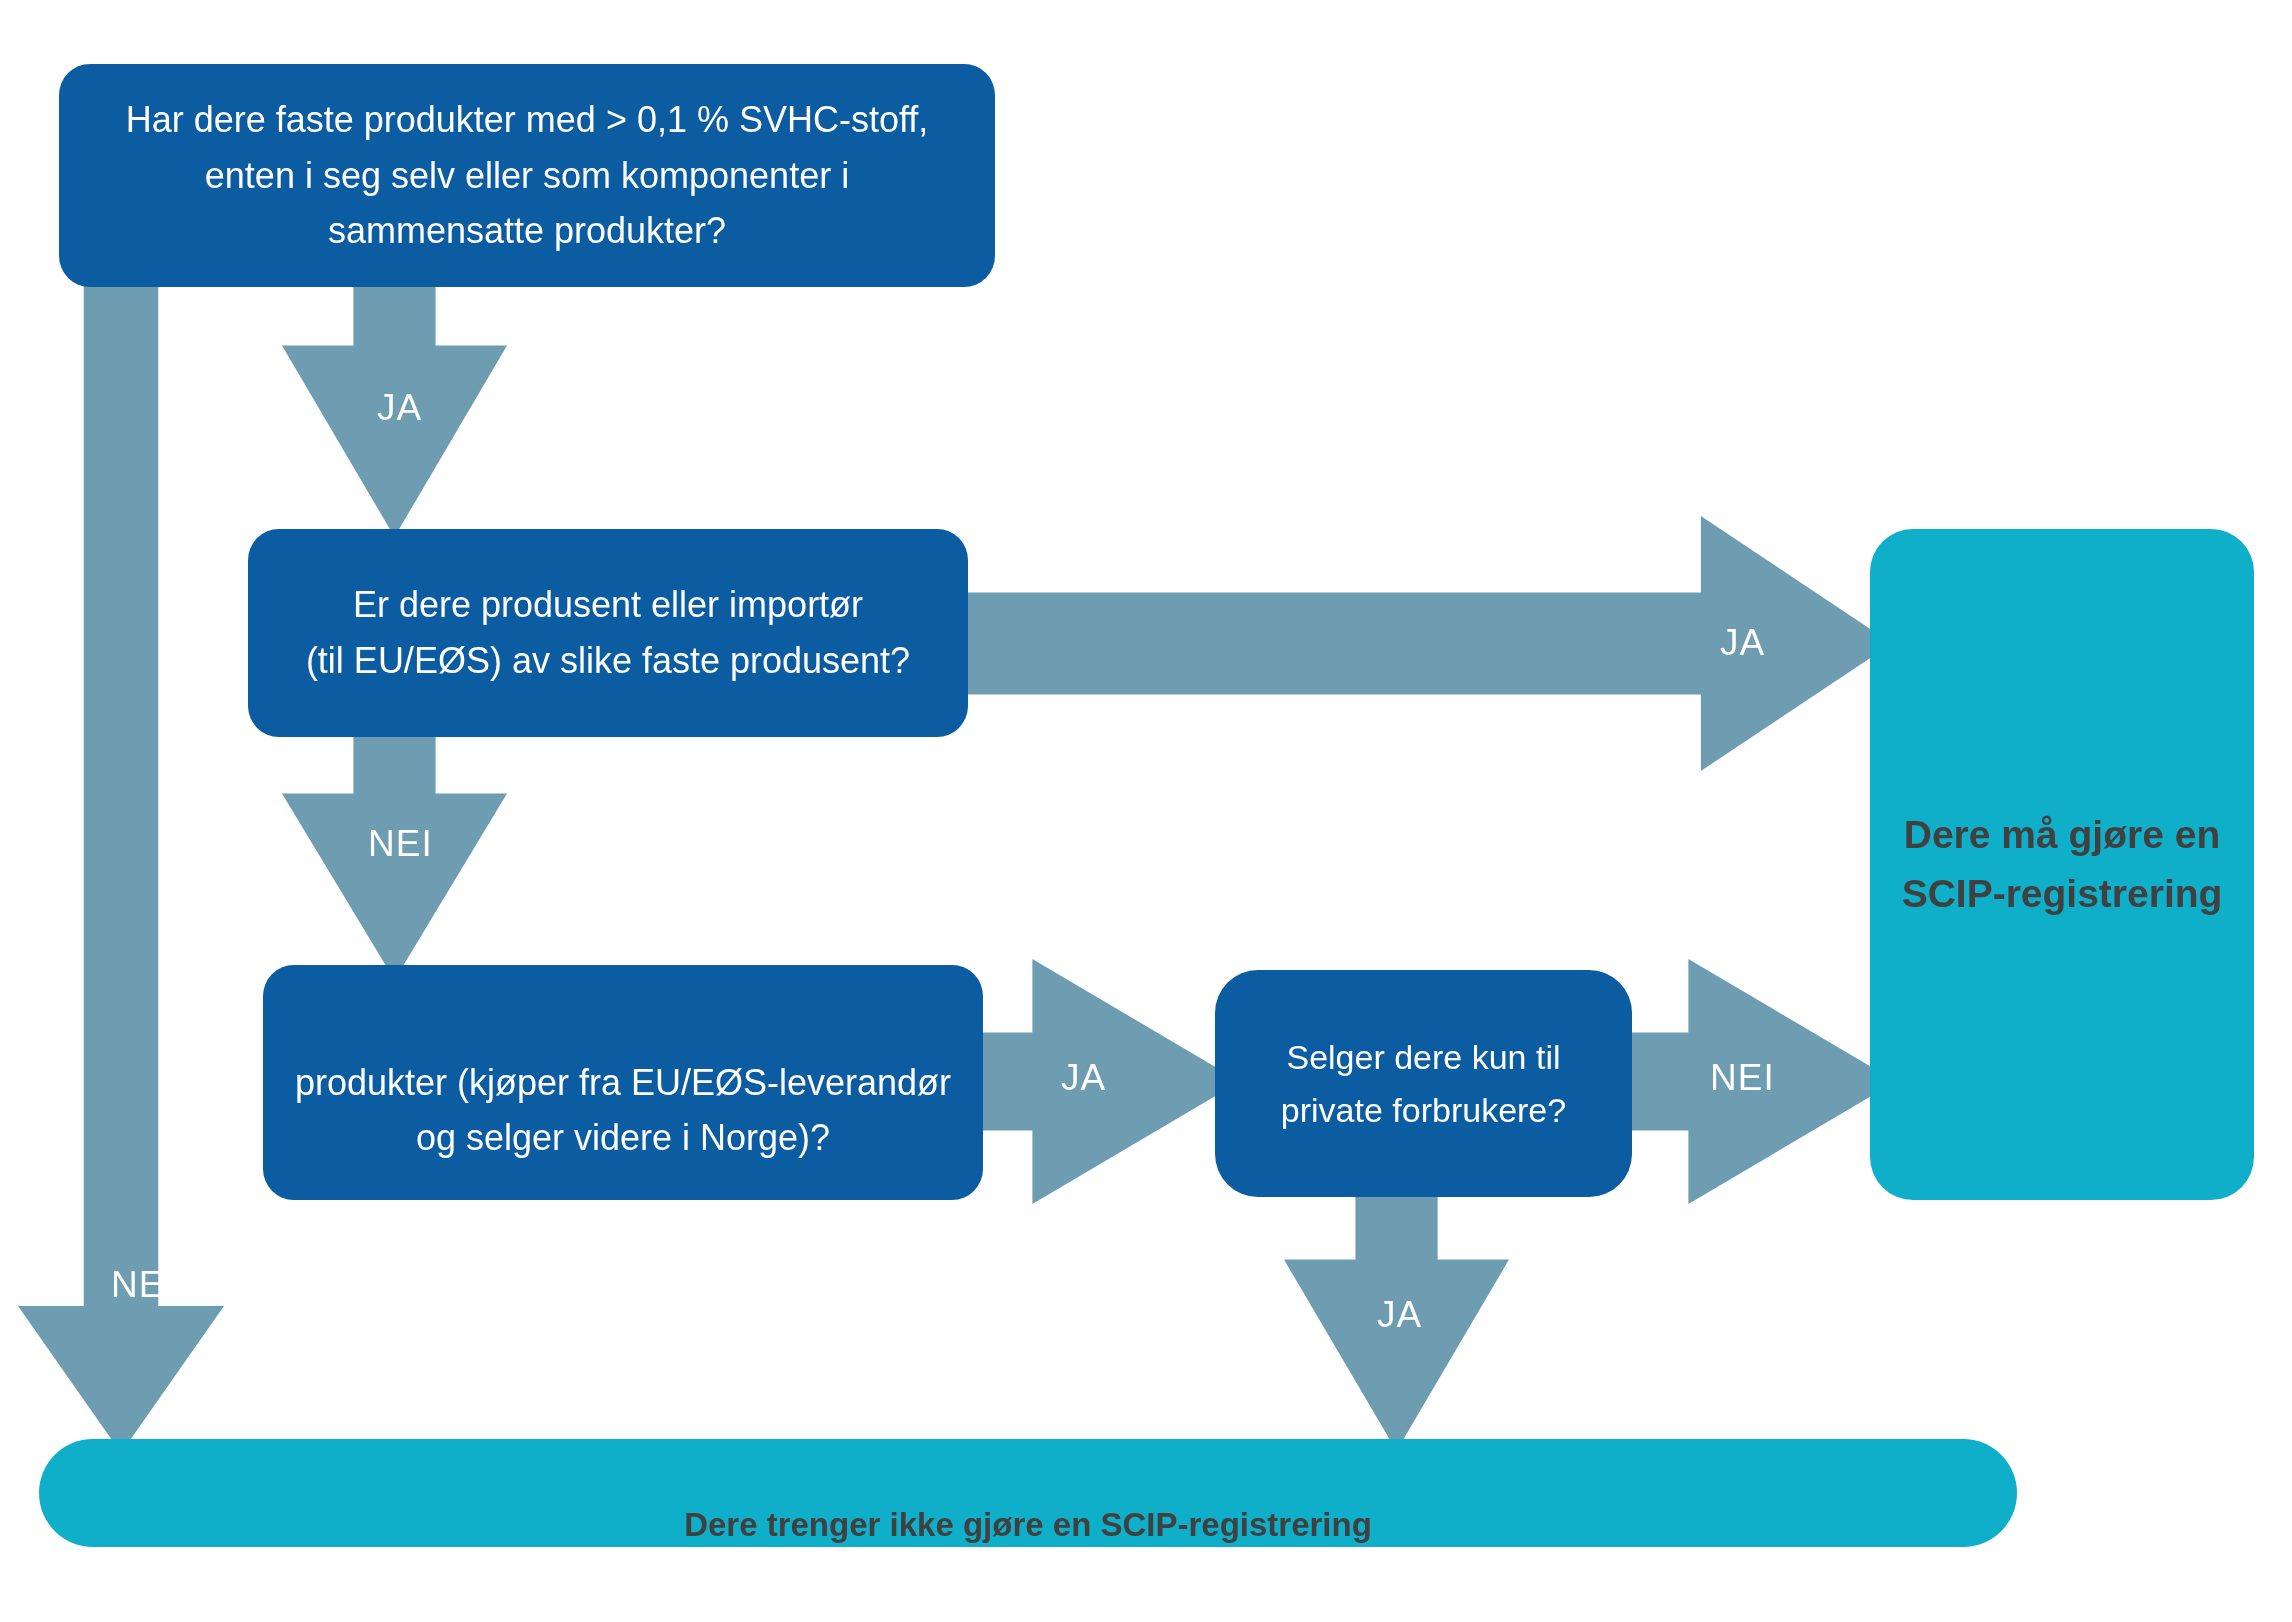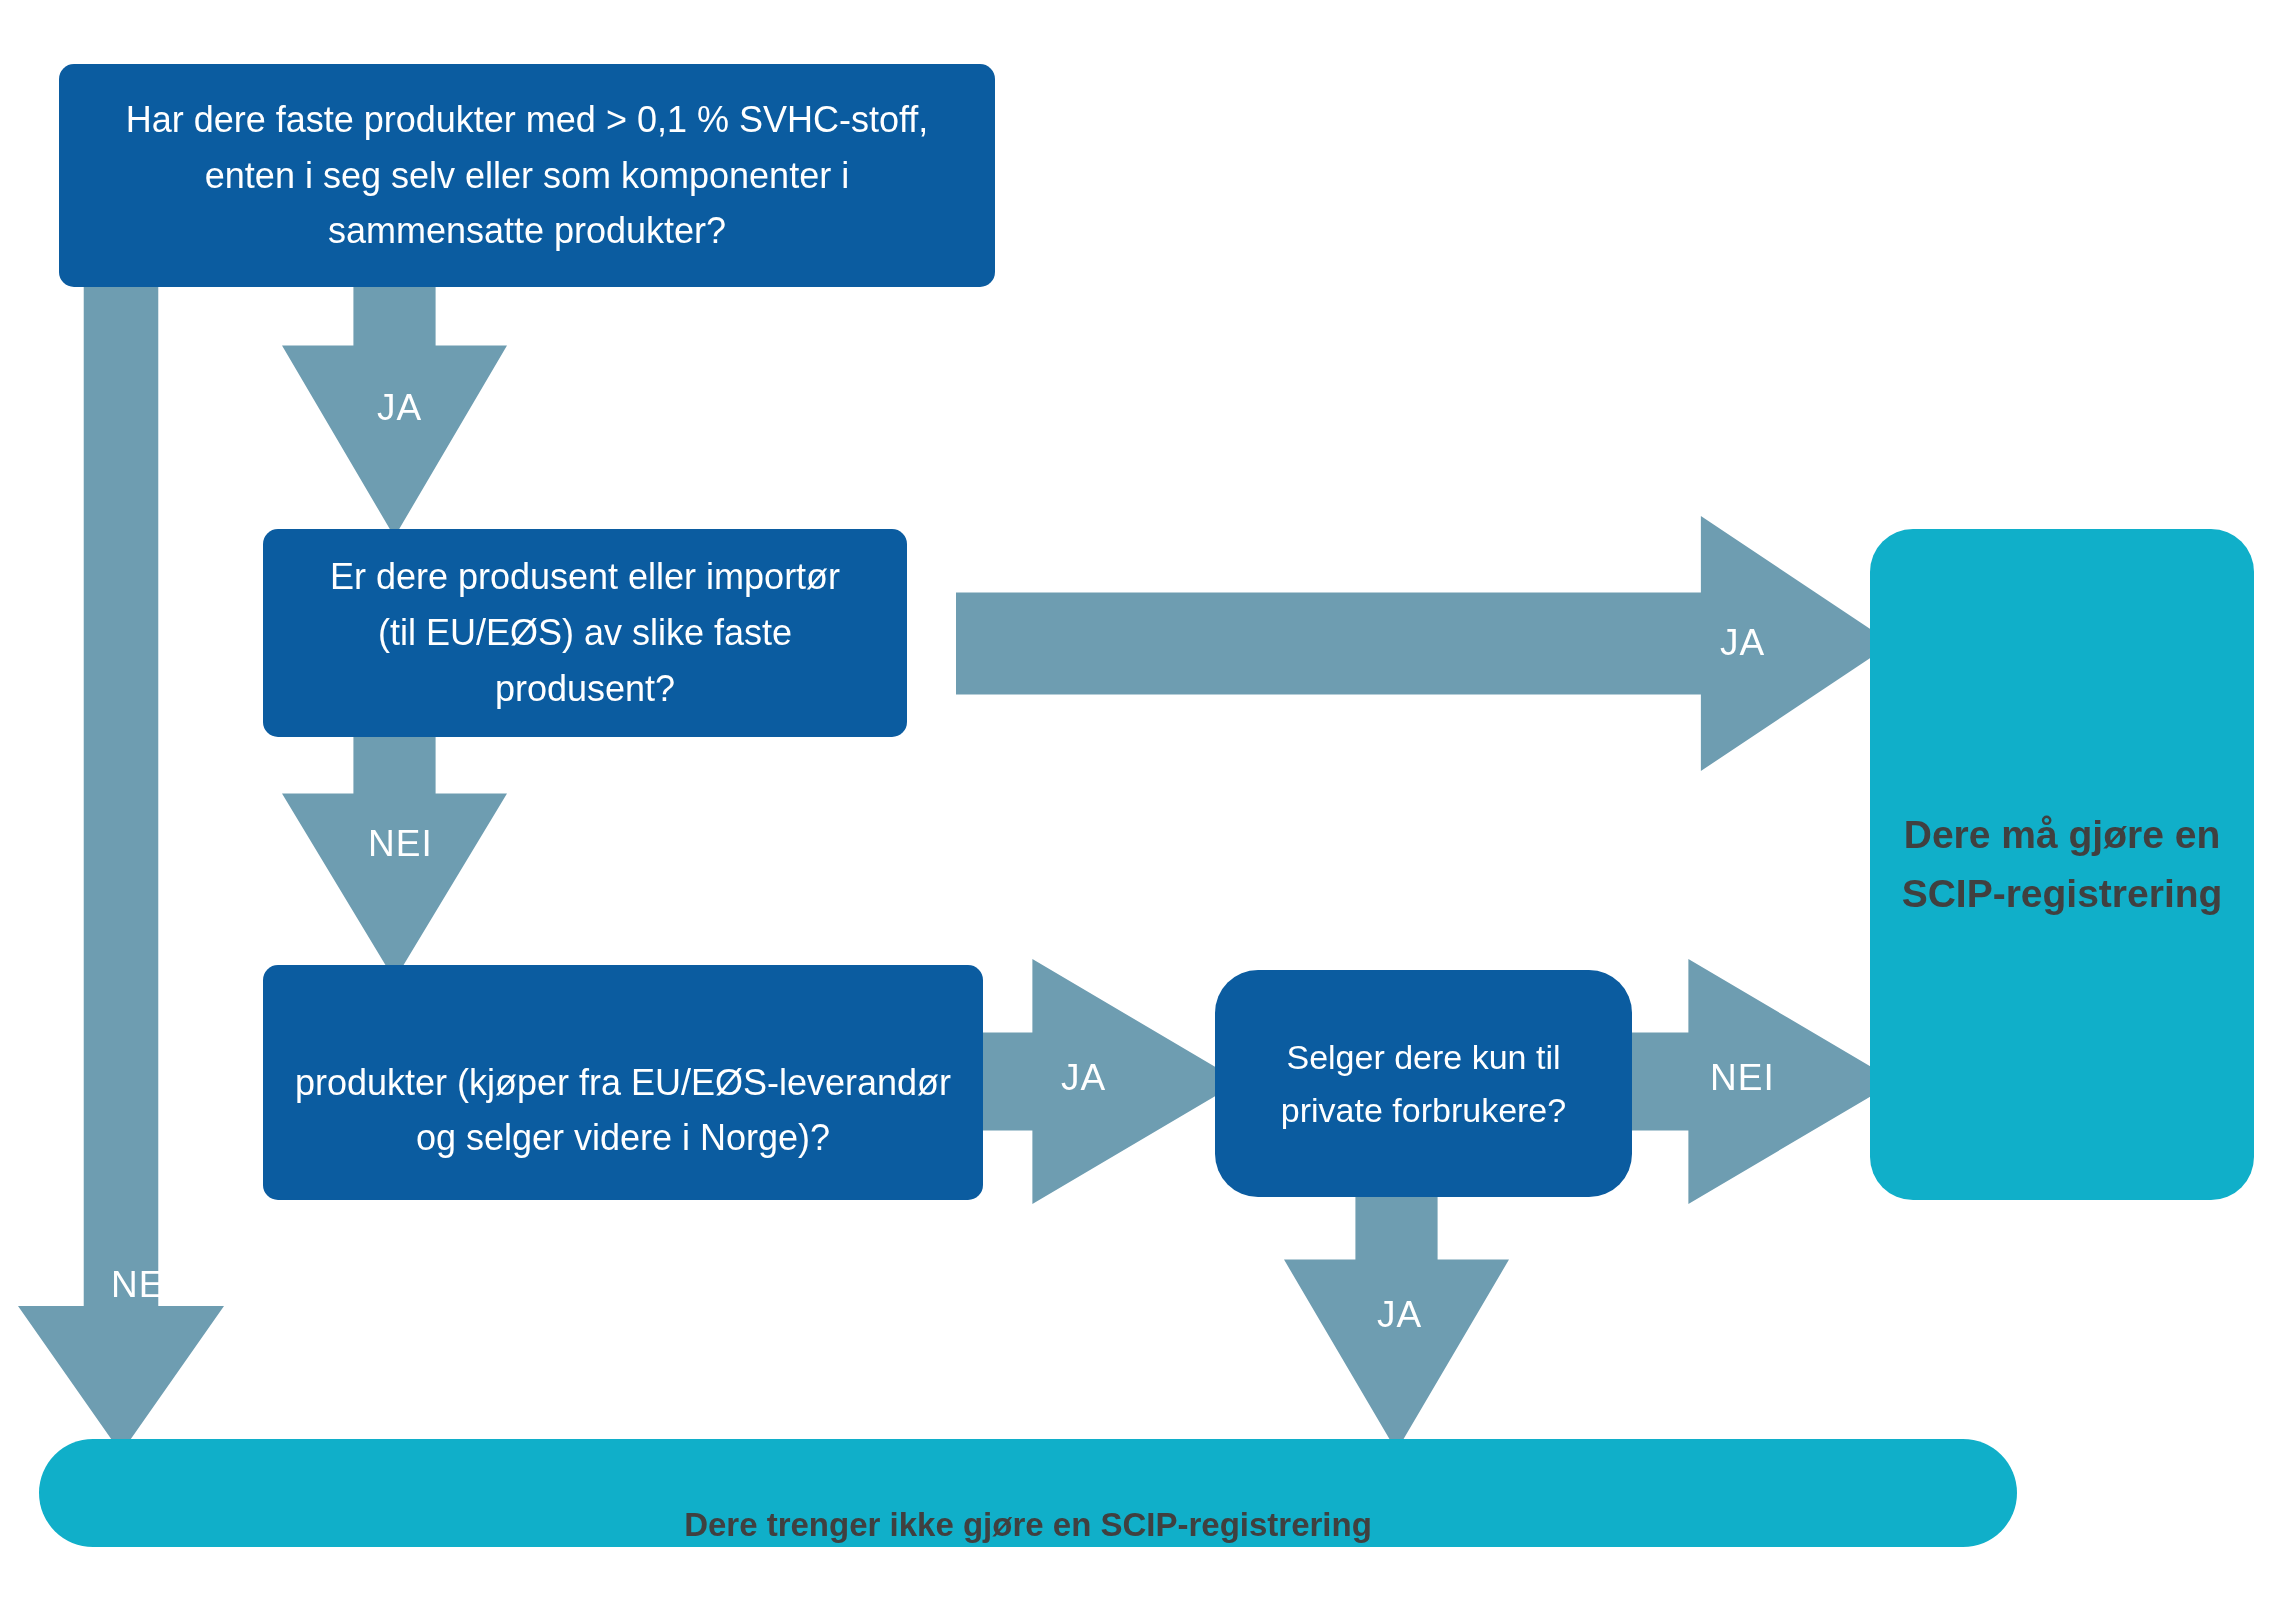--- a/index.html
+++ b/index.html
@@ -26,21 +26,21 @@
     z-index:5;
   }
   .node .txt{
     display:block;
     width:100%;
     padding:0 25.5px;
     box-sizing:border-box;
   }
   .q-box{
     background:#0B5CA0;
-    border-radius:15px;
+    border-radius:31px;
     font-size:36px;
     line-height:1.55;
     font-weight:400;
   }
   .q-box.small{
     font-size:34px;
     border-radius:43px;
   }
   
   .res-box{
@@ -131,21 +131,21 @@
   <div class="arrow-label" style="left:1377px; top:1294px;">JA</div>
 
   <div class="node q-box" style="left:59px; top:64px; width:936px; height:223px;">
     <span class="txt">
       <span>Har dere faste produkter med &gt; 0,1 % SVHC-stoff,</span><br>
       <span>enten i seg selv eller som komponenter i</span><br>
       <span>sammensatte produkter?</span>
     </span>
   </div>
 
-  <div class="node q-box" style="left:263px; top:529px; width:644px; height:208px;">
+  <div class="node q-box" style="left:248px; top:529px; width:720px; height:208px;">
     <span class="txt">
       <span>Er dere produsent eller importør</span><br>
       <span>(til EU/EØS) av slike faste produsent?</span>
     </span>
   </div>
 
   <div class="node q-box" style="left:263px; top:965px; width:720px; height:235px;">
     <span class="txt">
       <br>
       <span>produkter (kjøper fra EU/EØS-leverandør</span><br>

